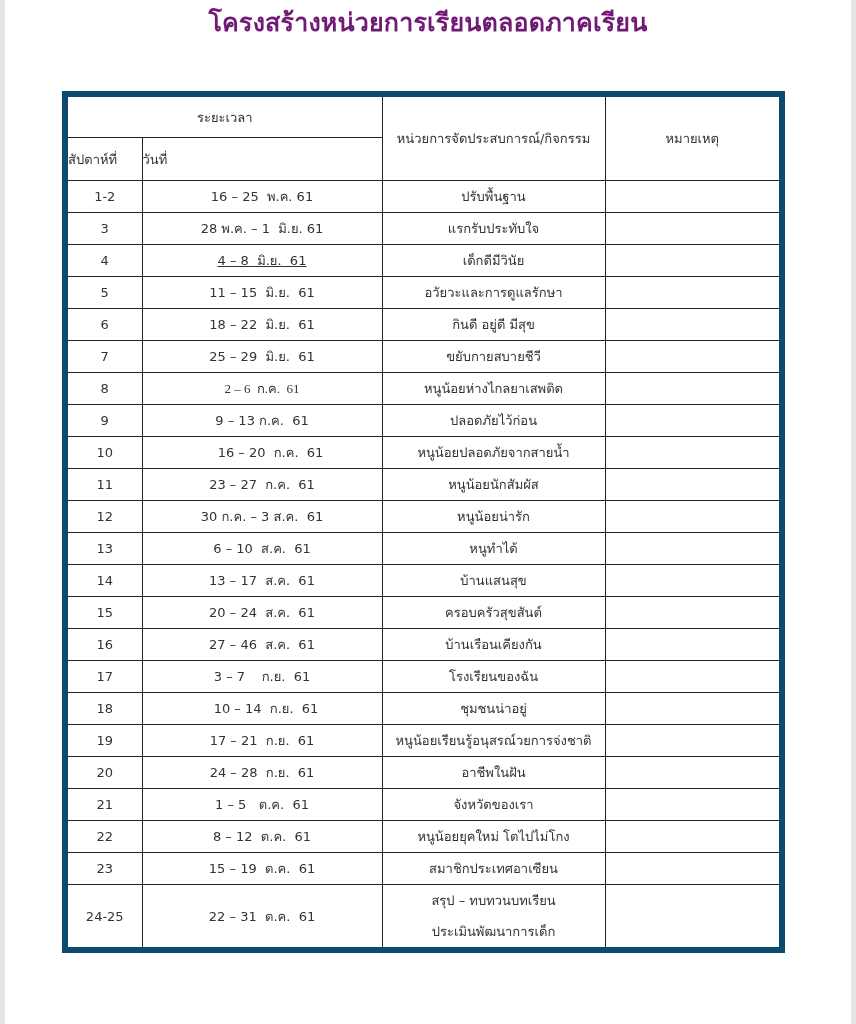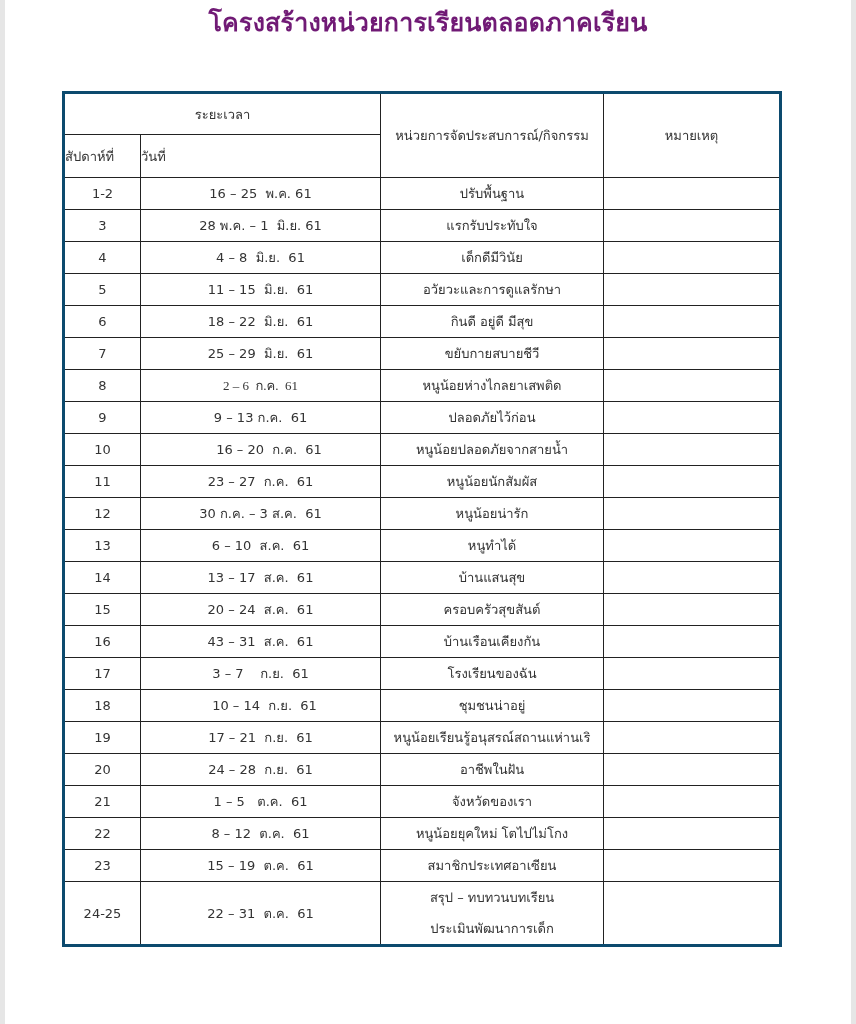--- a/index.html
+++ b/index.html
@@ -12,21 +12,21 @@
   .edge-left { position: absolute; left: 0; top: 0; width: 5px; height: 1024px; background: #e6e6e6; }
   .edge-right { position: absolute; right: 0; top: 0; width: 5px; height: 1024px; background: #e6e6e6; }
   .page-title {
     position: absolute; left: 0; width: 856px; top: 2px; text-align: center;
     font-size: 25px; font-weight: bold; color: #701a75; letter-spacing: 0.2px;
   }
   table.schedule {
     position: absolute; left: 62px; top: 91px;
     border-collapse: collapse; table-layout: fixed;
     width: 717px;
-    border: 3px solid #0c4a6e;
+    border: 6px solid #0c4a6e;
   }
   table.schedule td, table.schedule th {
     border: 1.6px solid #222;
     padding: 0;
     font-size: 13px;
     font-weight: normal;
     color: #333;
     vertical-align: middle;
   }
   col.c-week { width: 77px; }
@@ -83,21 +83,21 @@
       <tr class="row">
         <td class="week">3</td>
         <td class="date" style="white-space: pre;">28 พ.ค. – 1  มิ.ย. 61</td>
         <td class="unit">
           <span class="line">แรกรับประทับใจ</span>
         </td>
         <td class="note"></td>
       </tr>
       <tr class="row">
         <td class="week">4</td>
-        <td class="date" style="white-space: pre;">4 – 8  มิ.ย.  61</td>
+        <td class="date" style="white-space: pre; text-decoration: underline;">4 – 8  มิ.ย.  61</td>
         <td class="unit">
           <span class="line">เด็กดีมีวินัย</span>
         </td>
         <td class="note"></td>
       </tr>
       <tr class="row">
         <td class="week">5</td>
         <td class="date" style="white-space: pre;">11 – 15  มิ.ย.  61</td>
         <td class="unit">
           <span class="line">อวัยวะและการดูแลรักษา</span>
@@ -179,21 +179,21 @@
       <tr class="row">
         <td class="week">15</td>
         <td class="date" style="white-space: pre;">20 – 24  ส.ค.  61</td>
         <td class="unit">
           <span class="line">ครอบครัวสุขสันต์</span>
         </td>
         <td class="note"></td>
       </tr>
       <tr class="row">
         <td class="week">16</td>
-        <td class="date" style="white-space: pre;">43 – 31  ส.ค.  61</td>
+        <td class="date" style="white-space: pre;">27 – 46  ส.ค.  61</td>
         <td class="unit">
           <span class="line">บ้านเรือนเคียงกัน</span>
         </td>
         <td class="note"></td>
       </tr>
       <tr class="row">
         <td class="week">17</td>
         <td class="date" style="white-space: pre;">3 – 7    ก.ย.  61</td>
         <td class="unit">
           <span class="line">โรงเรียนของฉัน</span>
@@ -205,21 +205,21 @@
         <td class="date" style="white-space: pre; padding-left: 8px;">10 – 14  ก.ย.  61</td>
         <td class="unit">
           <span class="line">ชุมชนน่าอยู่</span>
         </td>
         <td class="note"></td>
       </tr>
       <tr class="row">
         <td class="week">19</td>
         <td class="date" style="white-space: pre;">17 – 21  ก.ย.  61</td>
         <td class="unit">
-          <span class="line">หนูน้อยเรียนรู้อนุสรณ์สถานแห่านเริ</span>
+          <span class="line">หนูน้อยเรียนรู้อนุสรณ์วยการจ่งชาติ</span>
         </td>
         <td class="note"></td>
       </tr>
       <tr class="row">
         <td class="week">20</td>
         <td class="date" style="white-space: pre;">24 – 28  ก.ย.  61</td>
         <td class="unit">
           <span class="line">อาชีพในฝัน</span>
         </td>
         <td class="note"></td>

